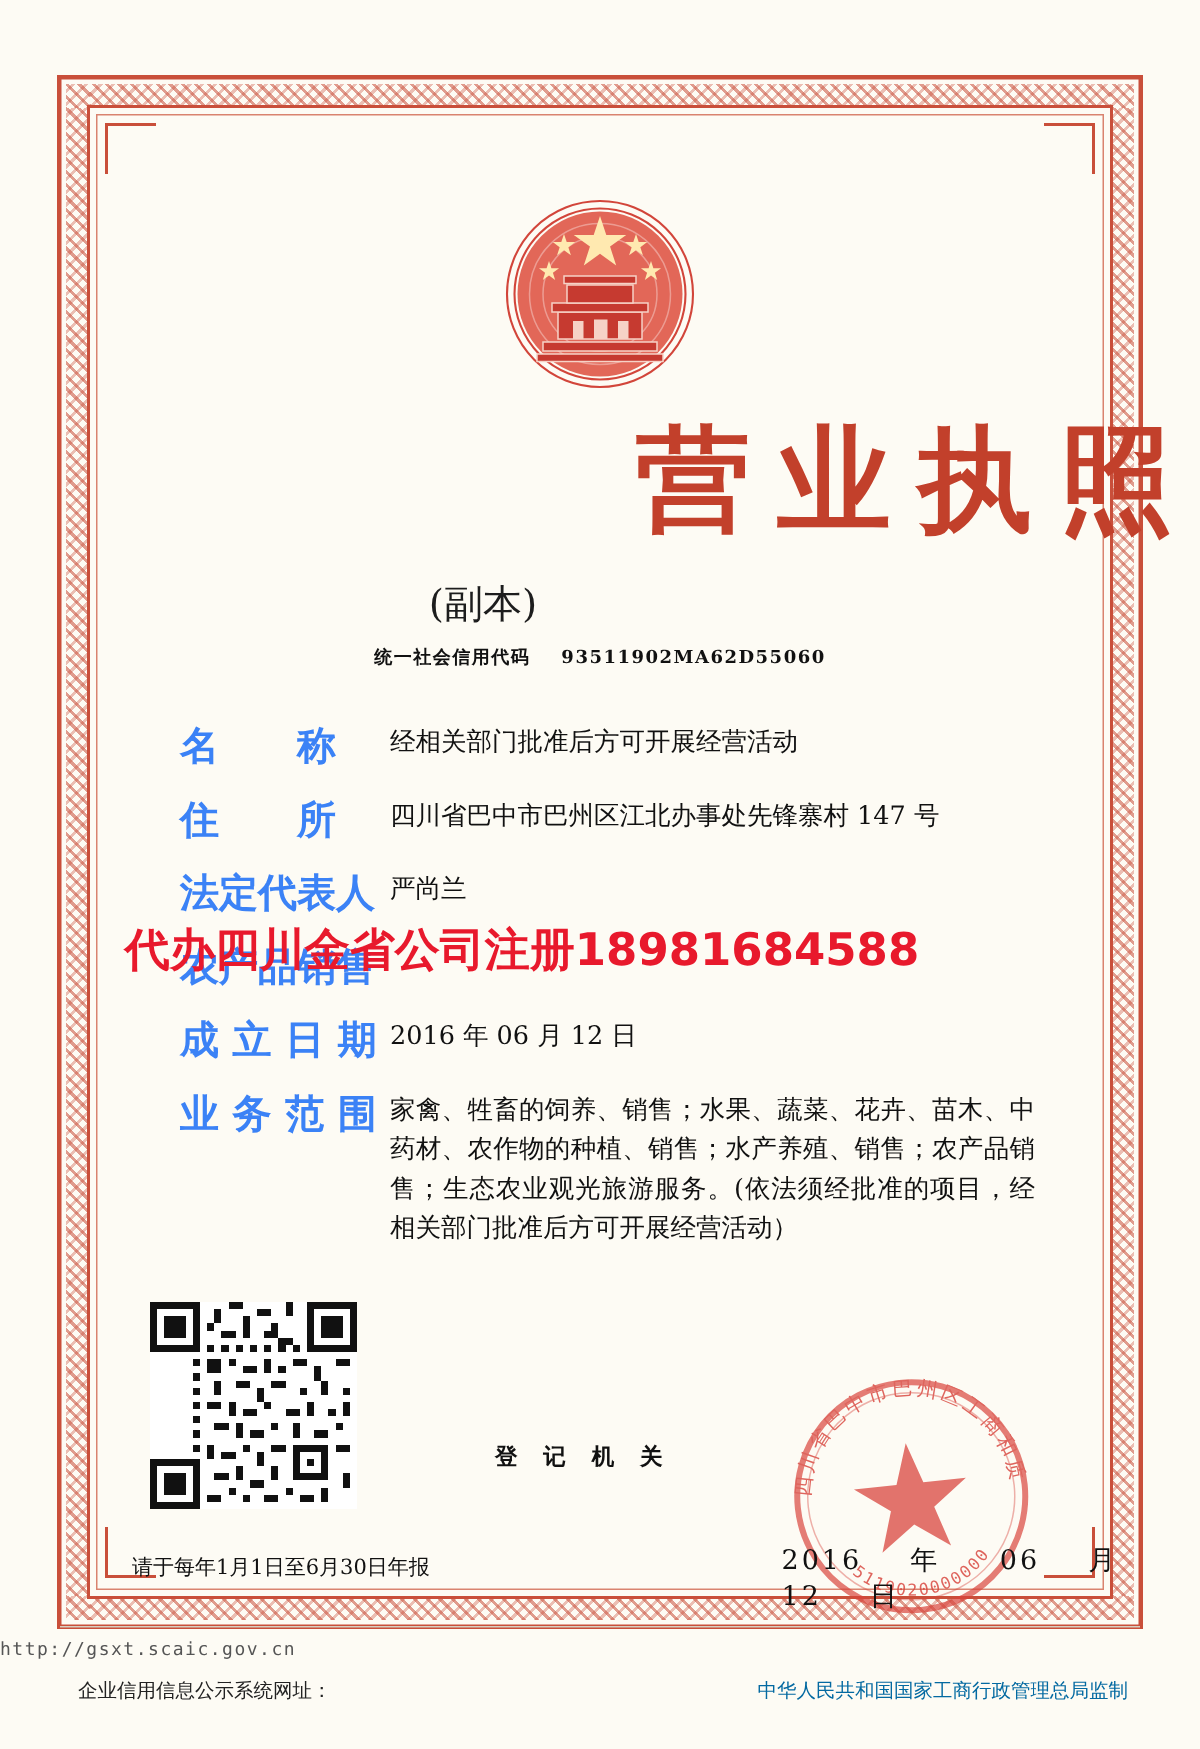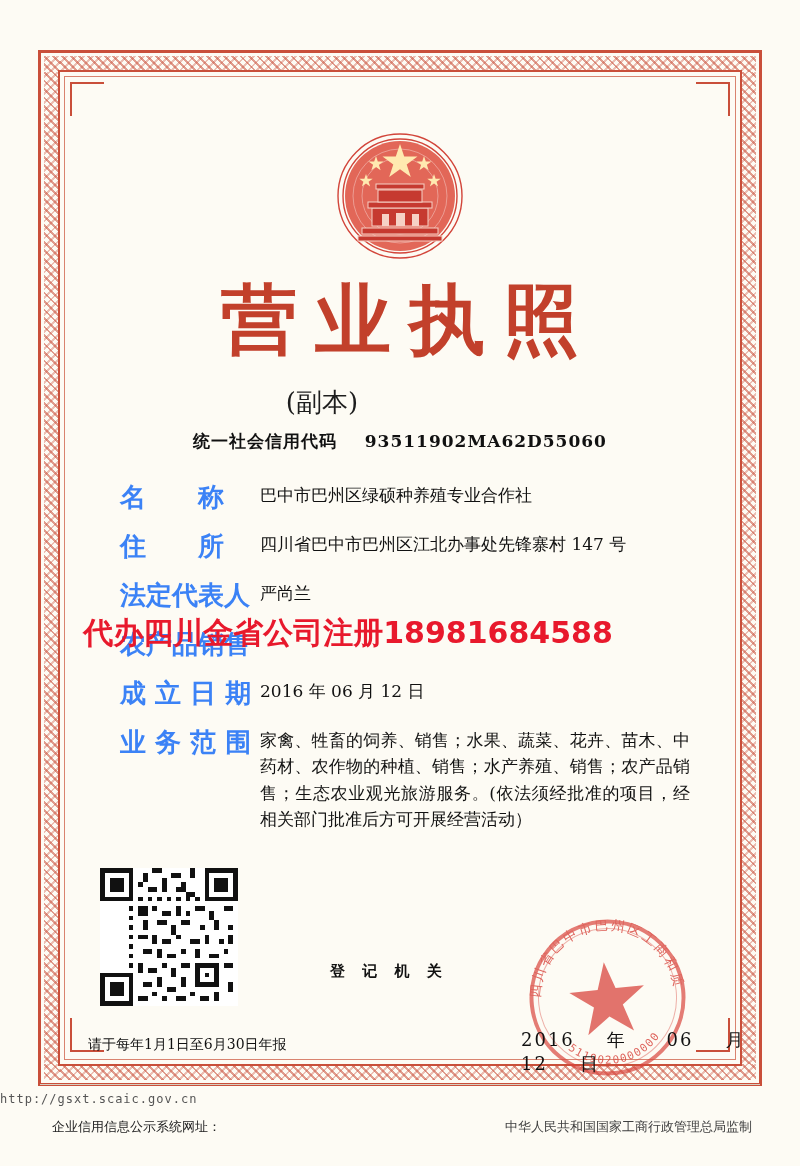--- a/index.html
+++ b/index.html
@@ -79,21 +79,21 @@
     left: 320px; top: 118px;
     width: 160px; height: 160px;
   }
   .emblem svg { display: block; }
 
   
   .title {
     position: absolute;
     left: 0; top: 278px;
     width: 800px;
-    text-align: center;
+    text-align: right;
     font-family: "DejaVu Serif", "Liberation Serif", serif;
     font-size: 76px;
     font-weight: bold;
     letter-spacing: 18px;
     color: #c2402b;
     text-indent: 18px;
     line-height: 1.1;
   }
   .subtitle {
     position: absolute;
@@ -102,21 +102,21 @@
     text-align: center;
     font-size: 26px;
     color: #1d1d1d;
     font-family: "DejaVu Serif", "Liberation Serif", serif;
   }
   .credit-code {
     position: absolute;
     left: 0; top: 430px;
     width: 800px;
     text-align: center;
-    font-size: 17px;
+    font-size: 12px;
     font-weight: bold;
     color: #111;
     font-family: "DejaVu Serif", "Liberation Serif", serif;
     letter-spacing: 1px;
   }
 
   
   .fields {
     position: absolute;
     left: 120px; top: 480px;
@@ -221,21 +221,21 @@
     position: absolute;
     left: 52px; top: 1118px;
     font-size: 13px;
     color: #222;
     font-family: "DejaVu Sans", "Liberation Sans", sans-serif;
   }
   .footer-right {
     position: absolute;
     right: 48px; top: 1118px;
     font-size: 13px;
-    color: #404040;
+    color: #0369a1;
     font-family: "DejaVu Sans", "Liberation Sans", sans-serif;
     margin-left: 36px;
   }
   .page-edge {
     position: absolute;
     left: 40px; top: 1084px;
     width: 720px;
     border-top: 1px solid #d8cfc0;
   }
 </style>
@@ -295,21 +295,21 @@
   <div class="subtitle">(副本)</div>
   <div class="credit-code">
     <span>统一社会信用代码</span>
     &nbsp;&nbsp;
     <span>93511902MA62D55060</span>
   </div>
 
   <div class="fields">
     <div class="row">
       <div class="label">名　　称</div>
-      <div class="value">巴中市巴州区绿硕种养殖专业合作社</div>
+      <div class="value">经相关部门批准后方可开展经营活动</div>
     </div>
     <div class="row">
       <div class="label">住　　所</div>
       <div class="value">四川省巴中市巴州区江北办事处先锋寨村 147 号</div>
     </div>
     <div class="row">
       <div class="label">法定代表人</div>
       <div class="value">严尚兰</div>
     </div>
     <div class="row">

